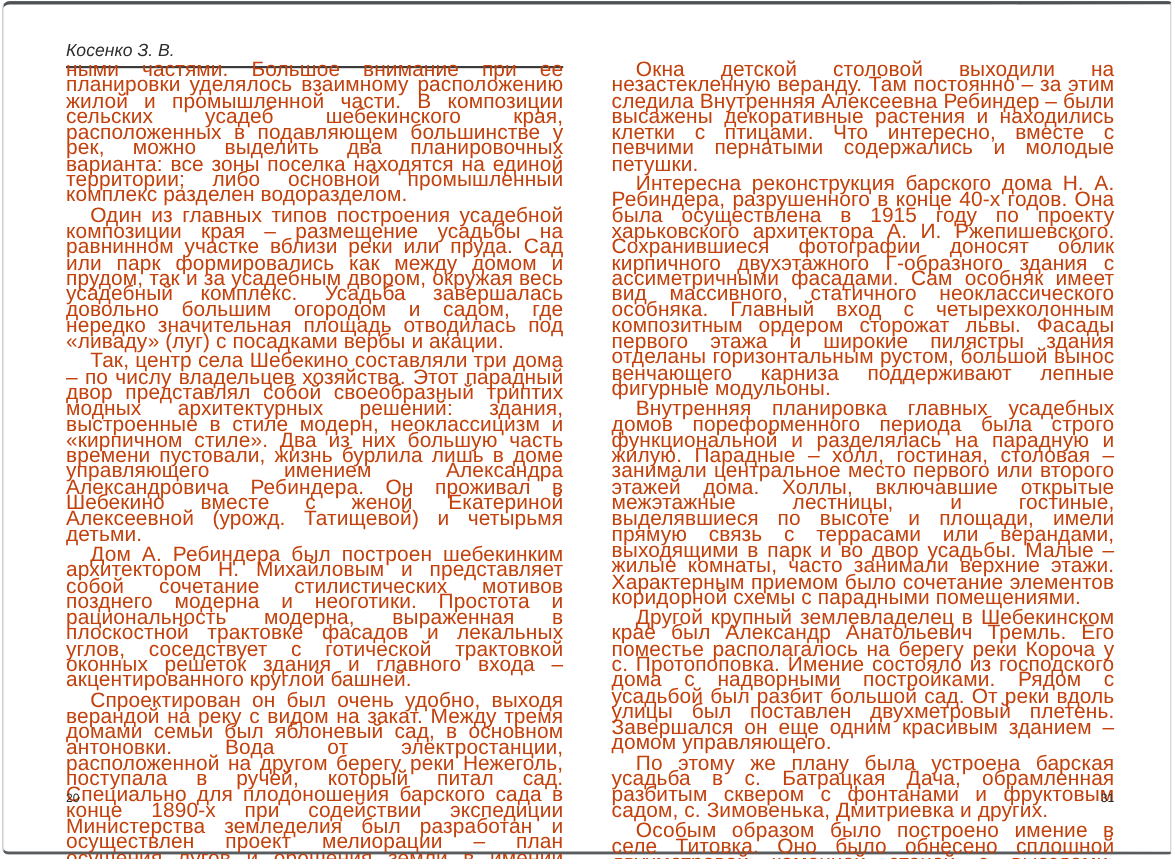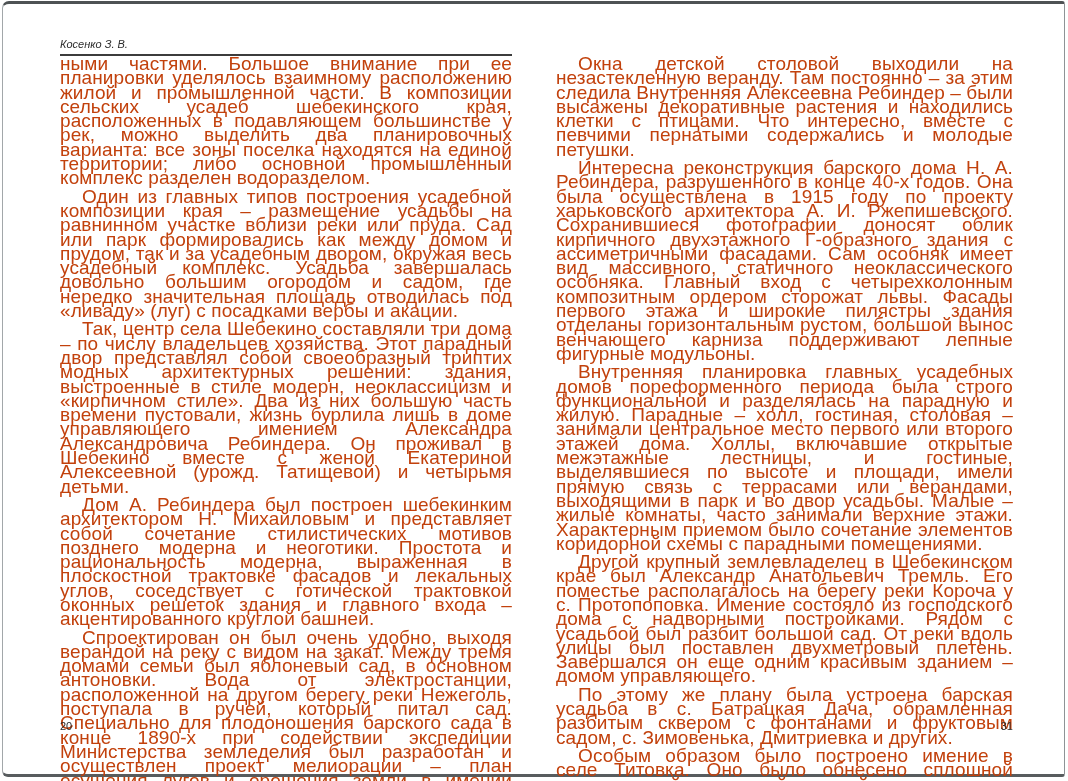--- a/index.html
+++ b/index.html
@@ -34,21 +34,21 @@
   .page-right { left: 556px; width: 457px; }
 
   .running-head {
     position: absolute;
     top: 38px;
     left: 0;
     right: 0;
     padding-bottom: 4px;
     border-bottom: 2px solid #3c3c3c;
     font-style: italic;
-    font-size: 11px;
+    font-size: 16px;
     color: #2e2e2e;
     white-space: nowrap;
   }
   .page-left  .running-head { text-align: left; }
   .page-right .running-head { text-align: right; }
 
   .page-body {
     position: absolute;
     top: 57px;
     left: 0;

